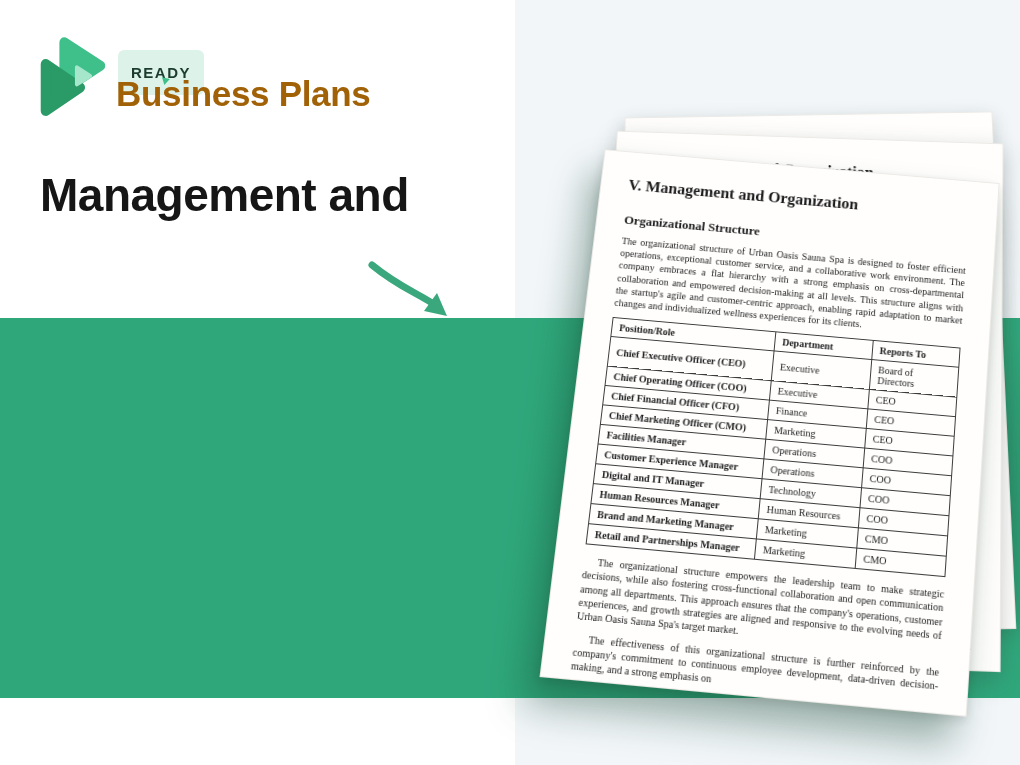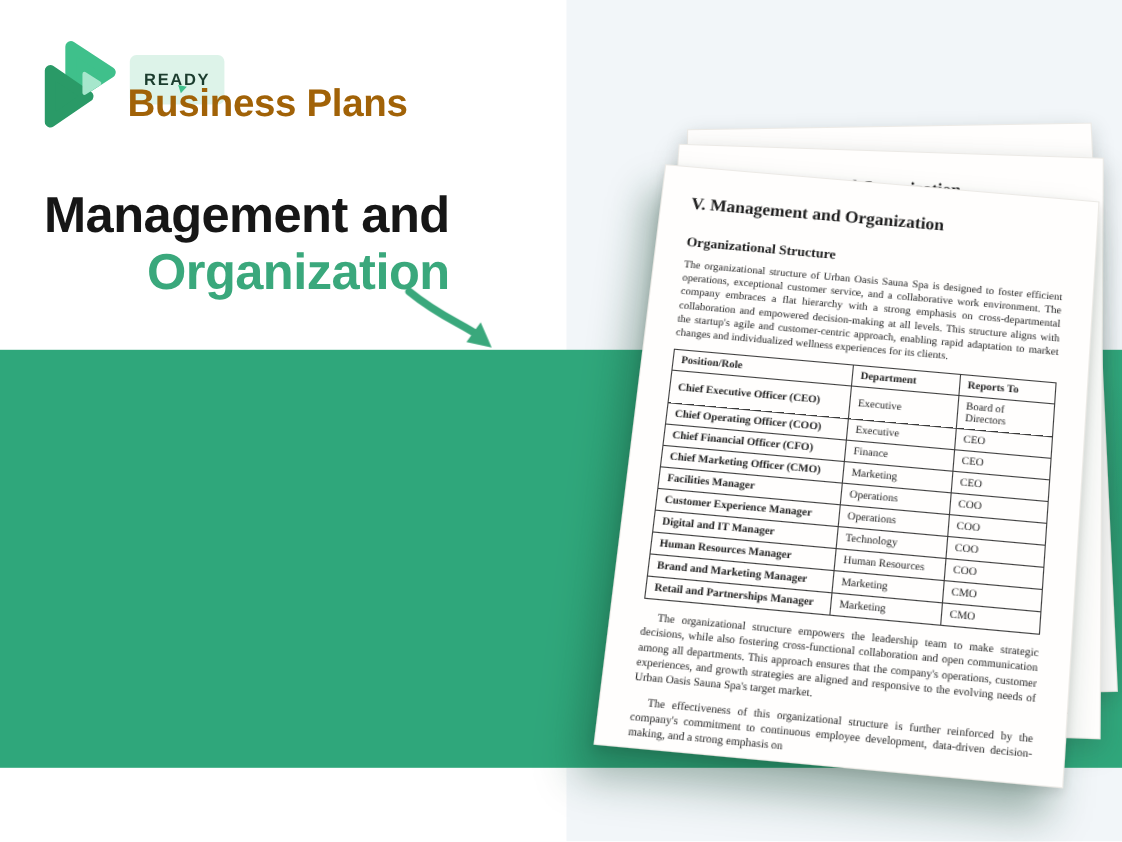--- a/index.html
+++ b/index.html
@@ -18,21 +18,21 @@
   .badge{position:absolute;left:80px;top:16px;background:#ddf3e9;color:#1b3c2e;
     font-size:15px;font-weight:bold;letter-spacing:1.5px;padding:14px 13px;border-radius:6px;}
   .brand-name{position:absolute;left:78px;top:40px;font-size:35px;font-weight:800;color:#a16207;
     letter-spacing:-0.3px;white-space:nowrap;}
   .i-accent{position:absolute;left:47px;top:2px;width:0;height:0;
     border-left:7px solid #3fc08b;border-top:4px solid transparent;border-bottom:4px solid transparent;
     transform:rotate(-18deg);}
 
   
   .hero-title{position:absolute;left:40px;top:170px;margin:0;font-size:46px;font-weight:800;
-    line-height:1.13;letter-spacing:-0.5px;color:#161616;text-align:right;}
+    line-height:1.13;letter-spacing:-0.5px;color:#161616;}
   .hero-title .line{display:block;}
   .hero-title .line2{color:#3aa87c;}
   .arrow{position:absolute;left:366px;top:258px;}
 
   
   .hero-desc{position:absolute;left:40px;top:352px;margin:0;color:#ffffff;font-size:23px;
     font-weight:700;line-height:1.42;white-space:pre-line;letter-spacing:0.2px;}
 
   
   .page{position:absolute;background:#fffefd;border:1px solid #eceae6;overflow:hidden;
@@ -248,21 +248,20 @@
     </svg>
     <span class="badge">READY</span>
     <div class="brand-name">
       <span>Business Plans</span>
       <span class="i-accent"></span>
     </div>
   </header>
 
   <h1 class="hero-title">
     <span class="line line1">Management and</span>
-    <span class="line line2">Organization</span>
   </h1>
 
   <svg class="arrow" width="100" height="68" viewBox="0 0 100 68">
     <path d="M6 7 C 34 30, 54 36, 72 49" fill="none" stroke="#3aa87c" stroke-width="7" stroke-linecap="round"></path>
     <polygon points="81,58 58,53 71,35" fill="#3aa87c"></polygon>
   </svg>
 
 
 </div>
 

